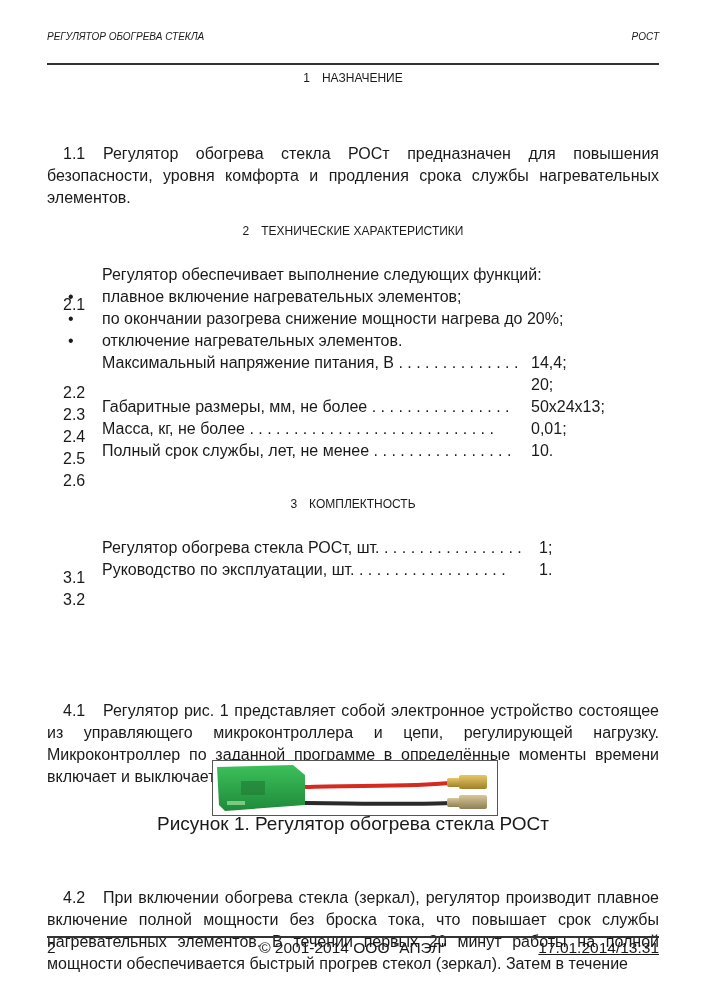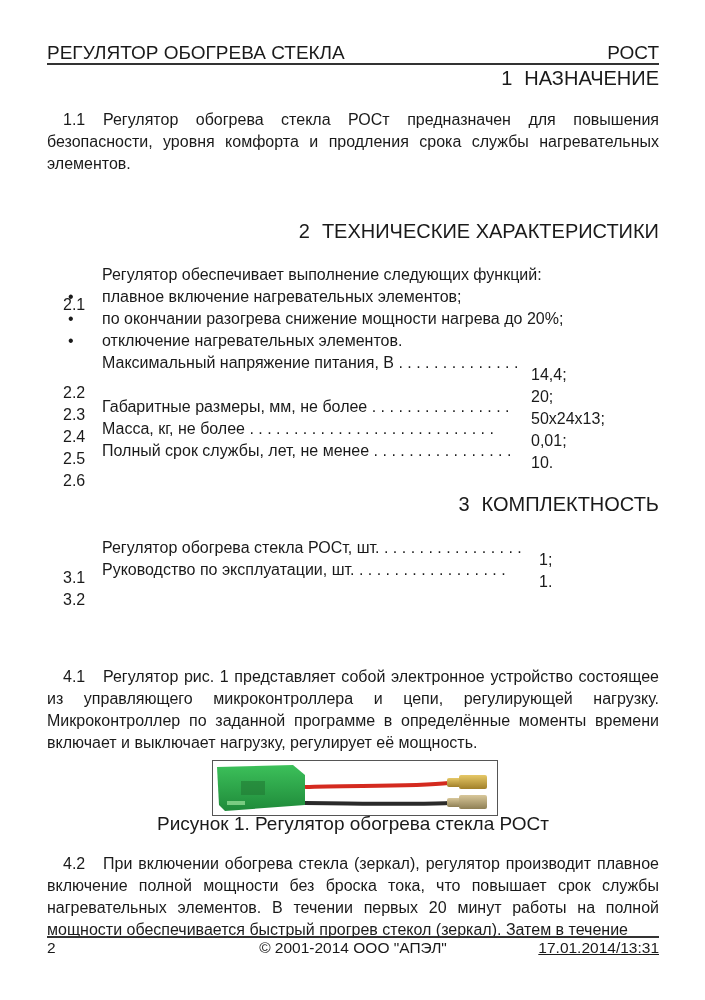--- a/index.html
+++ b/index.html
@@ -1,37 +1,37 @@
 <!DOCTYPE html>
 <html><head>
 <meta charset="utf-8">
 <style>
   html, body { margin: 0; padding: 0; background: #ffffff; }
   body { width: 705px; height: 1000px; position: relative; overflow: hidden;
          font-family: "Liberation Sans", sans-serif; color: #1a1a1a; }
   .page { position: absolute; left: 47px; top: 0; width: 612px; height: 1000px; }
 
-  .running-header { position: absolute; top: 43px; left: 0; width: 612px; height: 20px;
-                    font-size: 19px; line-height: 20px; }
+  .running-header { position: absolute; top: 27px; left: 0; width: 612px; height: 20px;
+                    font-size: 10px; line-height: 20px; font-style: italic; }
   .running-header .left { position: absolute; left: 0; top: 0; }
   .running-header .right { position: absolute; right: 0; top: 0; }
   .rule { position: absolute; left: 0; width: 612px; height: 2px; background: #333; }
 
-  .h1 { position: absolute; left: 0; width: 612px; text-align: right; font-size: 20px; line-height: 20px; }
+  .h1 { position: absolute; left: 0; width: 612px; text-align: center; font-size: 12px; line-height: 20px; }
   .h1 .num { margin-right: 12px; }
 
   .para { position: absolute; left: 0; width: 612px; font-size: 16px; line-height: 22px;
-          text-align: justify; }
+          text-align: justify; margin-top: 34px; }
   .para .pnum { display: inline-block; width: 56px; padding-left: 16px; box-sizing: border-box; }
 
   .row { position: absolute; left: 0; width: 612px; height: 22px; font-size: 16px; line-height: 22px; white-space: nowrap; }
   .row .rnum { position: absolute; left: 16px; top: 14px; margin-top: 16px; }
   .row .bullet { position: absolute; left: 21px; top: 0; }
   .row .rtext { position: absolute; left: 55px; top: 0; }
-  .row .rval { position: absolute; left: 484px; top: 12px; }
+  .row .rval { position: absolute; left: 484px; top: 0; }
   .row.kompl .rval { position: absolute; left: 492px; }
 
   .figure { position: absolute; left: 165px; top: 760px; width: 284px; height: 54px;
             border: 1px solid #555; background: #fff; overflow: hidden; }
   .figcaption { position: absolute; left: 0; width: 612px; top: 814px; text-align: center;
                 font-size: 19px; line-height: 20px; }
 
   .footer { position: absolute; top: 938px; left: 0; width: 612px; height: 20px; font-size: 15.5px; line-height: 20px; }
   .footer .pg { position: absolute; left: 0; }
   .footer .copy { position: absolute; left: 0; width: 612px; text-align: center; }

